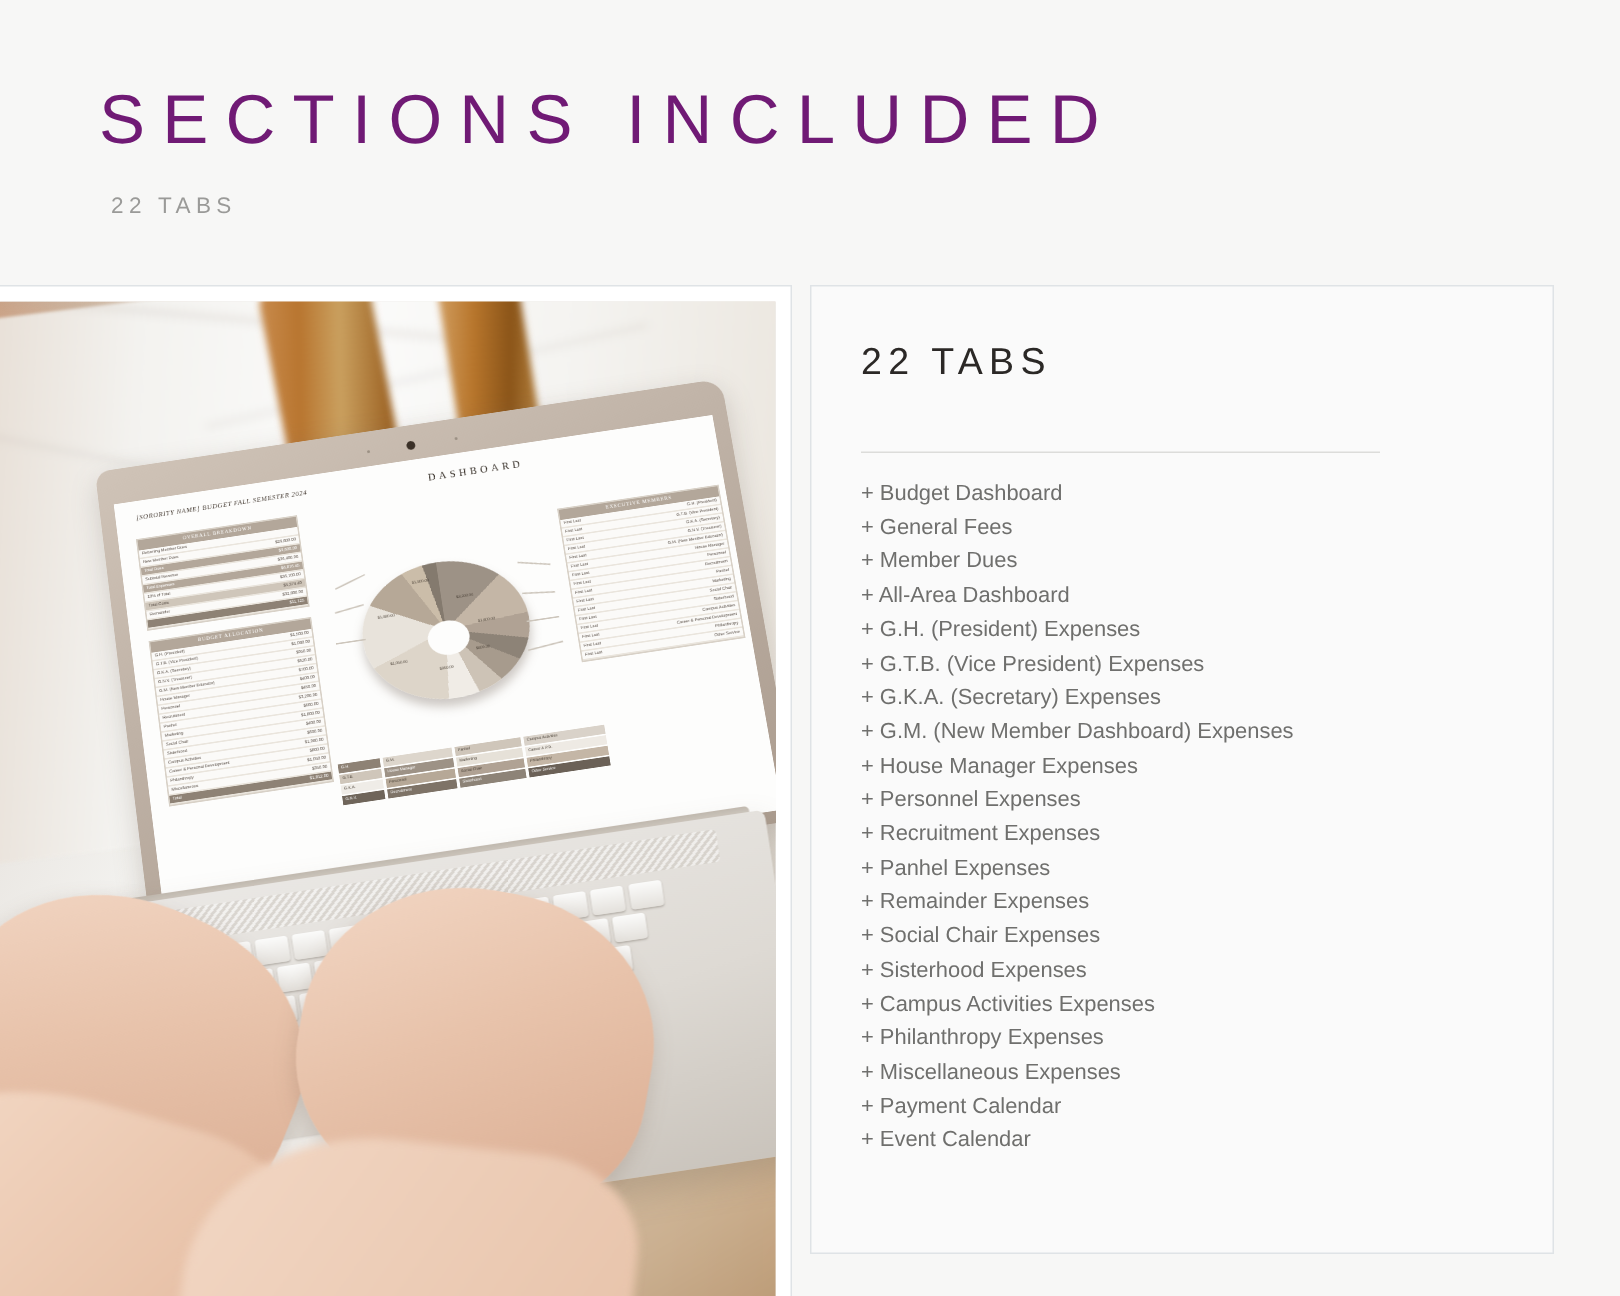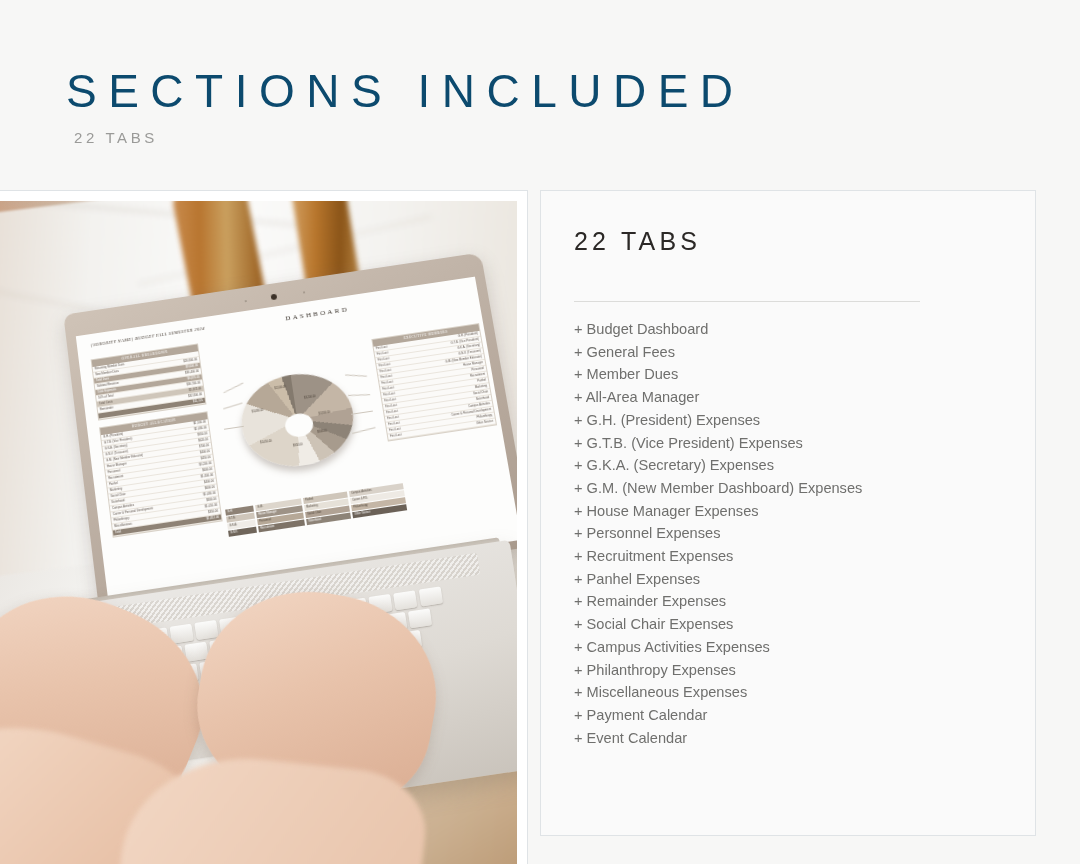--- a/index.html
+++ b/index.html
@@ -18,25 +18,25 @@
   
   .header {
     position: absolute;
     left: 0; top: 0;
     width: 1080px;
     height: 186px;
   }
   .page-title {
     position: absolute;
     left: 66px;
-    top: 68px;
+    top: 56px;
     font-size: 46px;
     font-weight: 300;
     letter-spacing: 11.5px;
-    color: #0c4a6e;
+    color: #701a75;
     white-space: nowrap;
     line-height: 1;
   }
   .page-subtitle {
     position: absolute;
     left: 74px;
     top: 130px;
     font-size: 15px;
     font-weight: 400;
     letter-spacing: 3.6px;
@@ -767,30 +767,31 @@
   </div>
 </div>
 
 <div class="list-panel">
   <div class="panel-title">22 TABS</div>
   <div class="divider"></div>
   <ul class="tab-list">
     <li class="tab-item">+ Budget Dashboard</li>
     <li class="tab-item">+ General Fees</li>
     <li class="tab-item">+ Member Dues</li>
-    <li class="tab-item">+ All-Area Manager</li>
+    <li class="tab-item">+ All-Area Dashboard</li>
     <li class="tab-item">+ G.H. (President) Expenses</li>
     <li class="tab-item">+ G.T.B. (Vice President) Expenses</li>
     <li class="tab-item">+ G.K.A. (Secretary) Expenses</li>
     <li class="tab-item">+ G.M. (New Member Dashboard) Expenses</li>
     <li class="tab-item">+ House Manager Expenses</li>
     <li class="tab-item">+ Personnel Expenses</li>
     <li class="tab-item">+ Recruitment Expenses</li>
     <li class="tab-item">+ Panhel Expenses</li>
     <li class="tab-item">+ Remainder Expenses</li>
     <li class="tab-item">+ Social Chair Expenses</li>
+    <li class="tab-item">+ Sisterhood Expenses</li>
     <li class="tab-item">+ Campus Activities Expenses</li>
     <li class="tab-item">+ Philanthropy Expenses</li>
     <li class="tab-item">+ Miscellaneous Expenses</li>
     <li class="tab-item">+ Payment Calendar</li>
     <li class="tab-item">+ Event Calendar</li>
   </ul>
 </div>
 
 </body></html>

